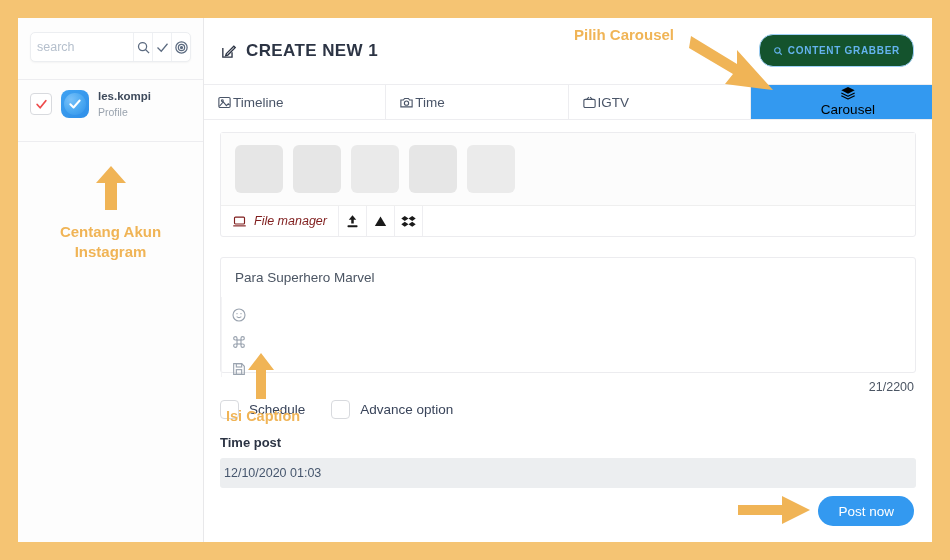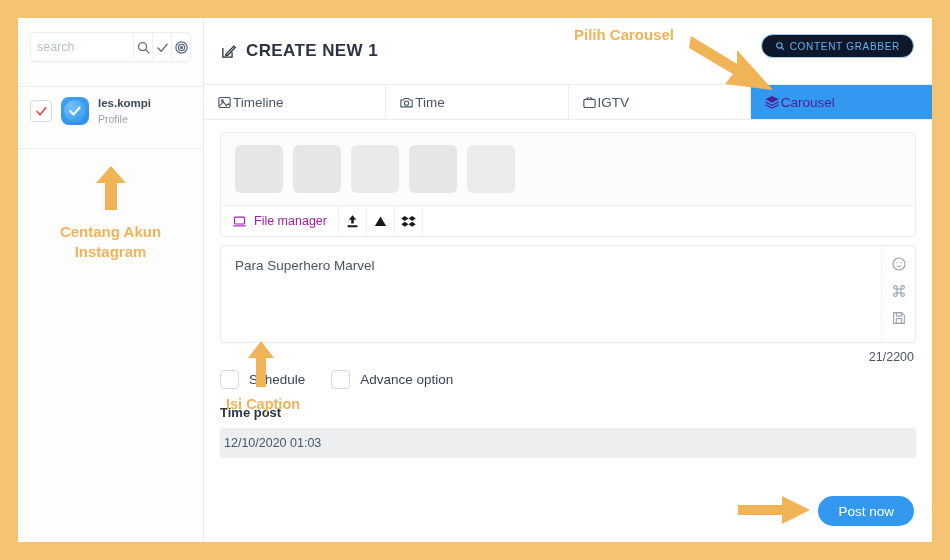--- a/index.html
+++ b/index.html
@@ -24,21 +24,21 @@
   .sidebar {
     width: 186px;
     height: 100%;
     background: #fdfdfd;
     border-right: 1px solid #e8e8ea;
     display: flex;
     flex-direction: column;
     position: relative;
   }
   .search-row {
-    margin: 14px 12px 11px 12px;
+    margin: 14px 12px 4px 12px;
     height: 30px;
     display: flex;
     align-items: stretch;
     border: 1px solid #eceef1;
     border-radius: 5px;
     background: #fff;
     box-shadow: 0 1px 2px rgba(0,0,0,0.04);
     overflow: hidden;
   }
   .search-input {
@@ -156,27 +156,27 @@
     gap: 9px;
     font-size: 17px;
     font-weight: 700;
     letter-spacing: .4px;
     color: #2c3444;
   }
   .grabber-btn {
     position: absolute;
     right: 18px;
     top: 16px;
-    height: 24px;
+    height: 33px;
     border: 1px solid #9ecff7;
     border-radius: 14px;
     color: #64b3ee;
-    background: #0f172a;
+    background: #14532d;
     font-size: 10px;
-    font-weight: 400;
+    font-weight: 700;
     letter-spacing: .7px;
     display: flex;
     align-items: center;
     gap: 5px;
     padding: 0 13px;
     cursor: pointer;
     white-space: nowrap;
   }
 
   .anno-carousel {
@@ -210,21 +210,22 @@
     padding-left: 13px;
     font-size: 13.5px;
     color: #4a5568;
     border-right: 1px solid #ededf0;
     cursor: pointer;
     background: #fff;
   }
   .tab:last-child { border-right: none; }
   .tab.active {
     background: #3399F0;
-    color: #4c1d95;
+    color: #000000;
+    flex-direction: column;
   }
 
   .content {
     flex: 1 1 auto;
     padding: 12px 16px 0 16px;
     min-height: 0;
     position: relative;
   }
 
   .media-card {
@@ -251,39 +252,41 @@
     display: flex;
     align-items: stretch;
     height: 30px;
   }
   .fm-item {
     display: flex;
     align-items: center;
     gap: 7px;
     padding: 0 11px;
     font-size: 12.5px;
-    color: #a21caf;
+    color: #7f1d1d;
     border-right: 1px solid #eeeef1;
     cursor: pointer;
+    font-style: italic;
   }
   .fm-icon-btn {
     width: 28px;
     display: flex; align-items: center; justify-content: center;
     border-right: 1px solid #eeeef1;
     cursor: pointer;
     color: #1a1a1a;
   }
 
   .caption-card {
-    margin-top: 8px;
+    margin-top: 20px;
     border: 1px solid #ececef;
     border-radius: 3px;
-    height: 98px;
-    display: flex;
-    position: relative;
+    height: 116px;
+    display: flex;
+    position: relative;
+    flex-direction: column;
   }
   .caption-text {
     flex: 1 1 auto;
     padding: 12px 14px;
     font-size: 13.5px;
     color: #4b5563;
   }
   .caption-tools {
     width: 34px;
     border-left: 1px solid #f3f3f5;

